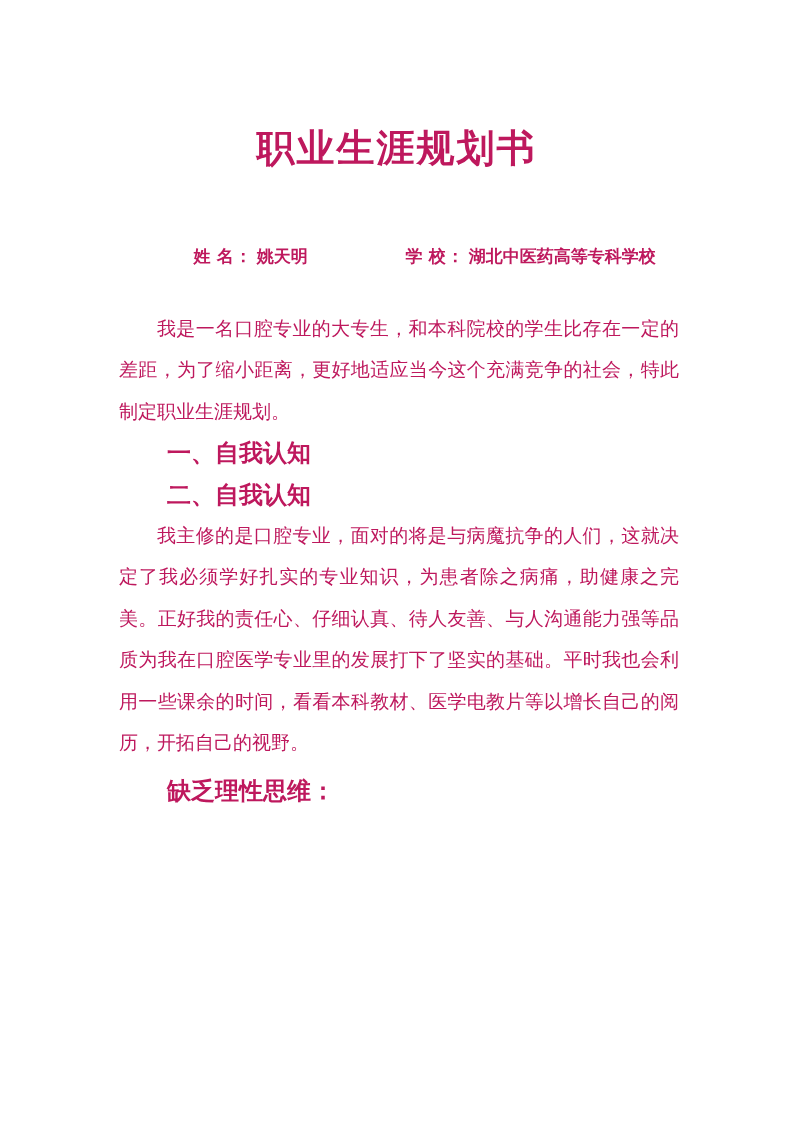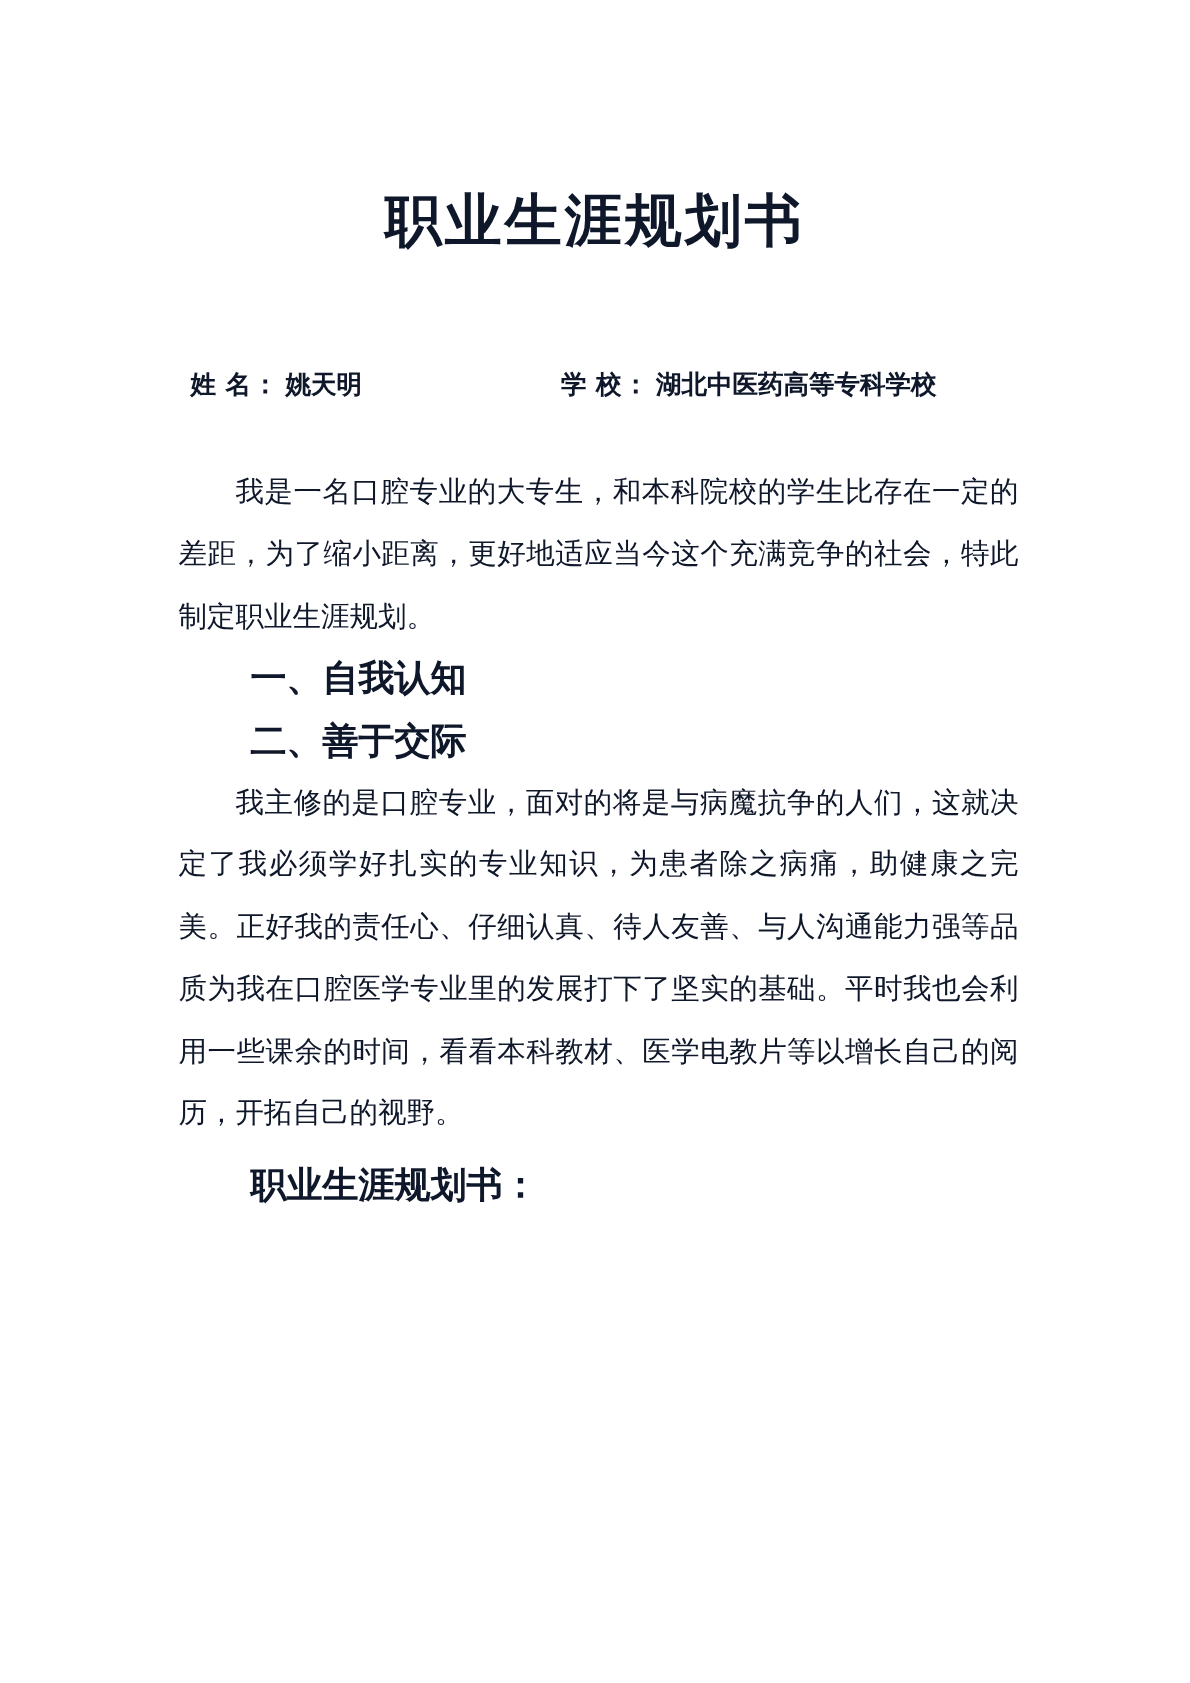--- a/index.html
+++ b/index.html
@@ -7,21 +7,21 @@
     padding: 0;
     background: #ffffff;
   }
   .page {
     position: relative;
     width: 772px;
     height: 1122px;
     background: #ffffff;
     overflow: hidden;
     font-family: "Liberation Serif", "DejaVu Serif", serif;
-    color: #0f172a;
+    color: #be185d;
   }
   .doc-title {
     position: absolute;
     top: 126px;
     left: 0;
     width: 793px;
     margin: 0;
     text-align: center;
     font-size: 38px;
     font-weight: bold;
@@ -35,20 +35,21 @@
     left: 127px;
     width: 560px;
     font-size: 17px;
     font-weight: bold;
   }
   .info-row {
     display: flex;
     height: 41px;
     line-height: 41px;
     align-items: center;
+    text-align: center;
   }
   .info-item.left {
     width: 247px;
     flex: 0 0 247px;
   }
   .info-item.right {
     flex: 1;
   }
   .info-label {
     letter-spacing: 1px;
@@ -98,19 +99,19 @@
     </div>
     <div class="info-row">
     </div>
   </div>
 
   <div class="doc-body">
     <p>我是一名口腔专业的大专生，和本科院校的学生比存在一定的差距，为了缩小距离，更好地适应当今这个充满竞争的社会，特此制定职业生涯规划。</p>
 
     <h2>一、自我认知</h2>
 
-    <h2>二、善于交际</h2>
+    <h2>二、自我认知</h2>
     <p>我主修的是口腔专业，面对的将是与病魔抗争的人们，这就决定了我必须学好扎实的专业知识，为患者除之病痛，助健康之完美。正好我的责任心、仔细认真、待人友善、与人沟通能力强等品质为我在口腔医学专业里的发展打下了坚实的基础。平时我也会利用一些课余的时间，看看本科教材、医学电教片等以增长自己的阅历，开拓自己的视野。</p>
 
-    <h2 class="tail-heading">职业生涯规划书：</h2>
+    <h2 class="tail-heading">缺乏理性思维：</h2>
   </div>
 
 </div>
 
 </body></html>

